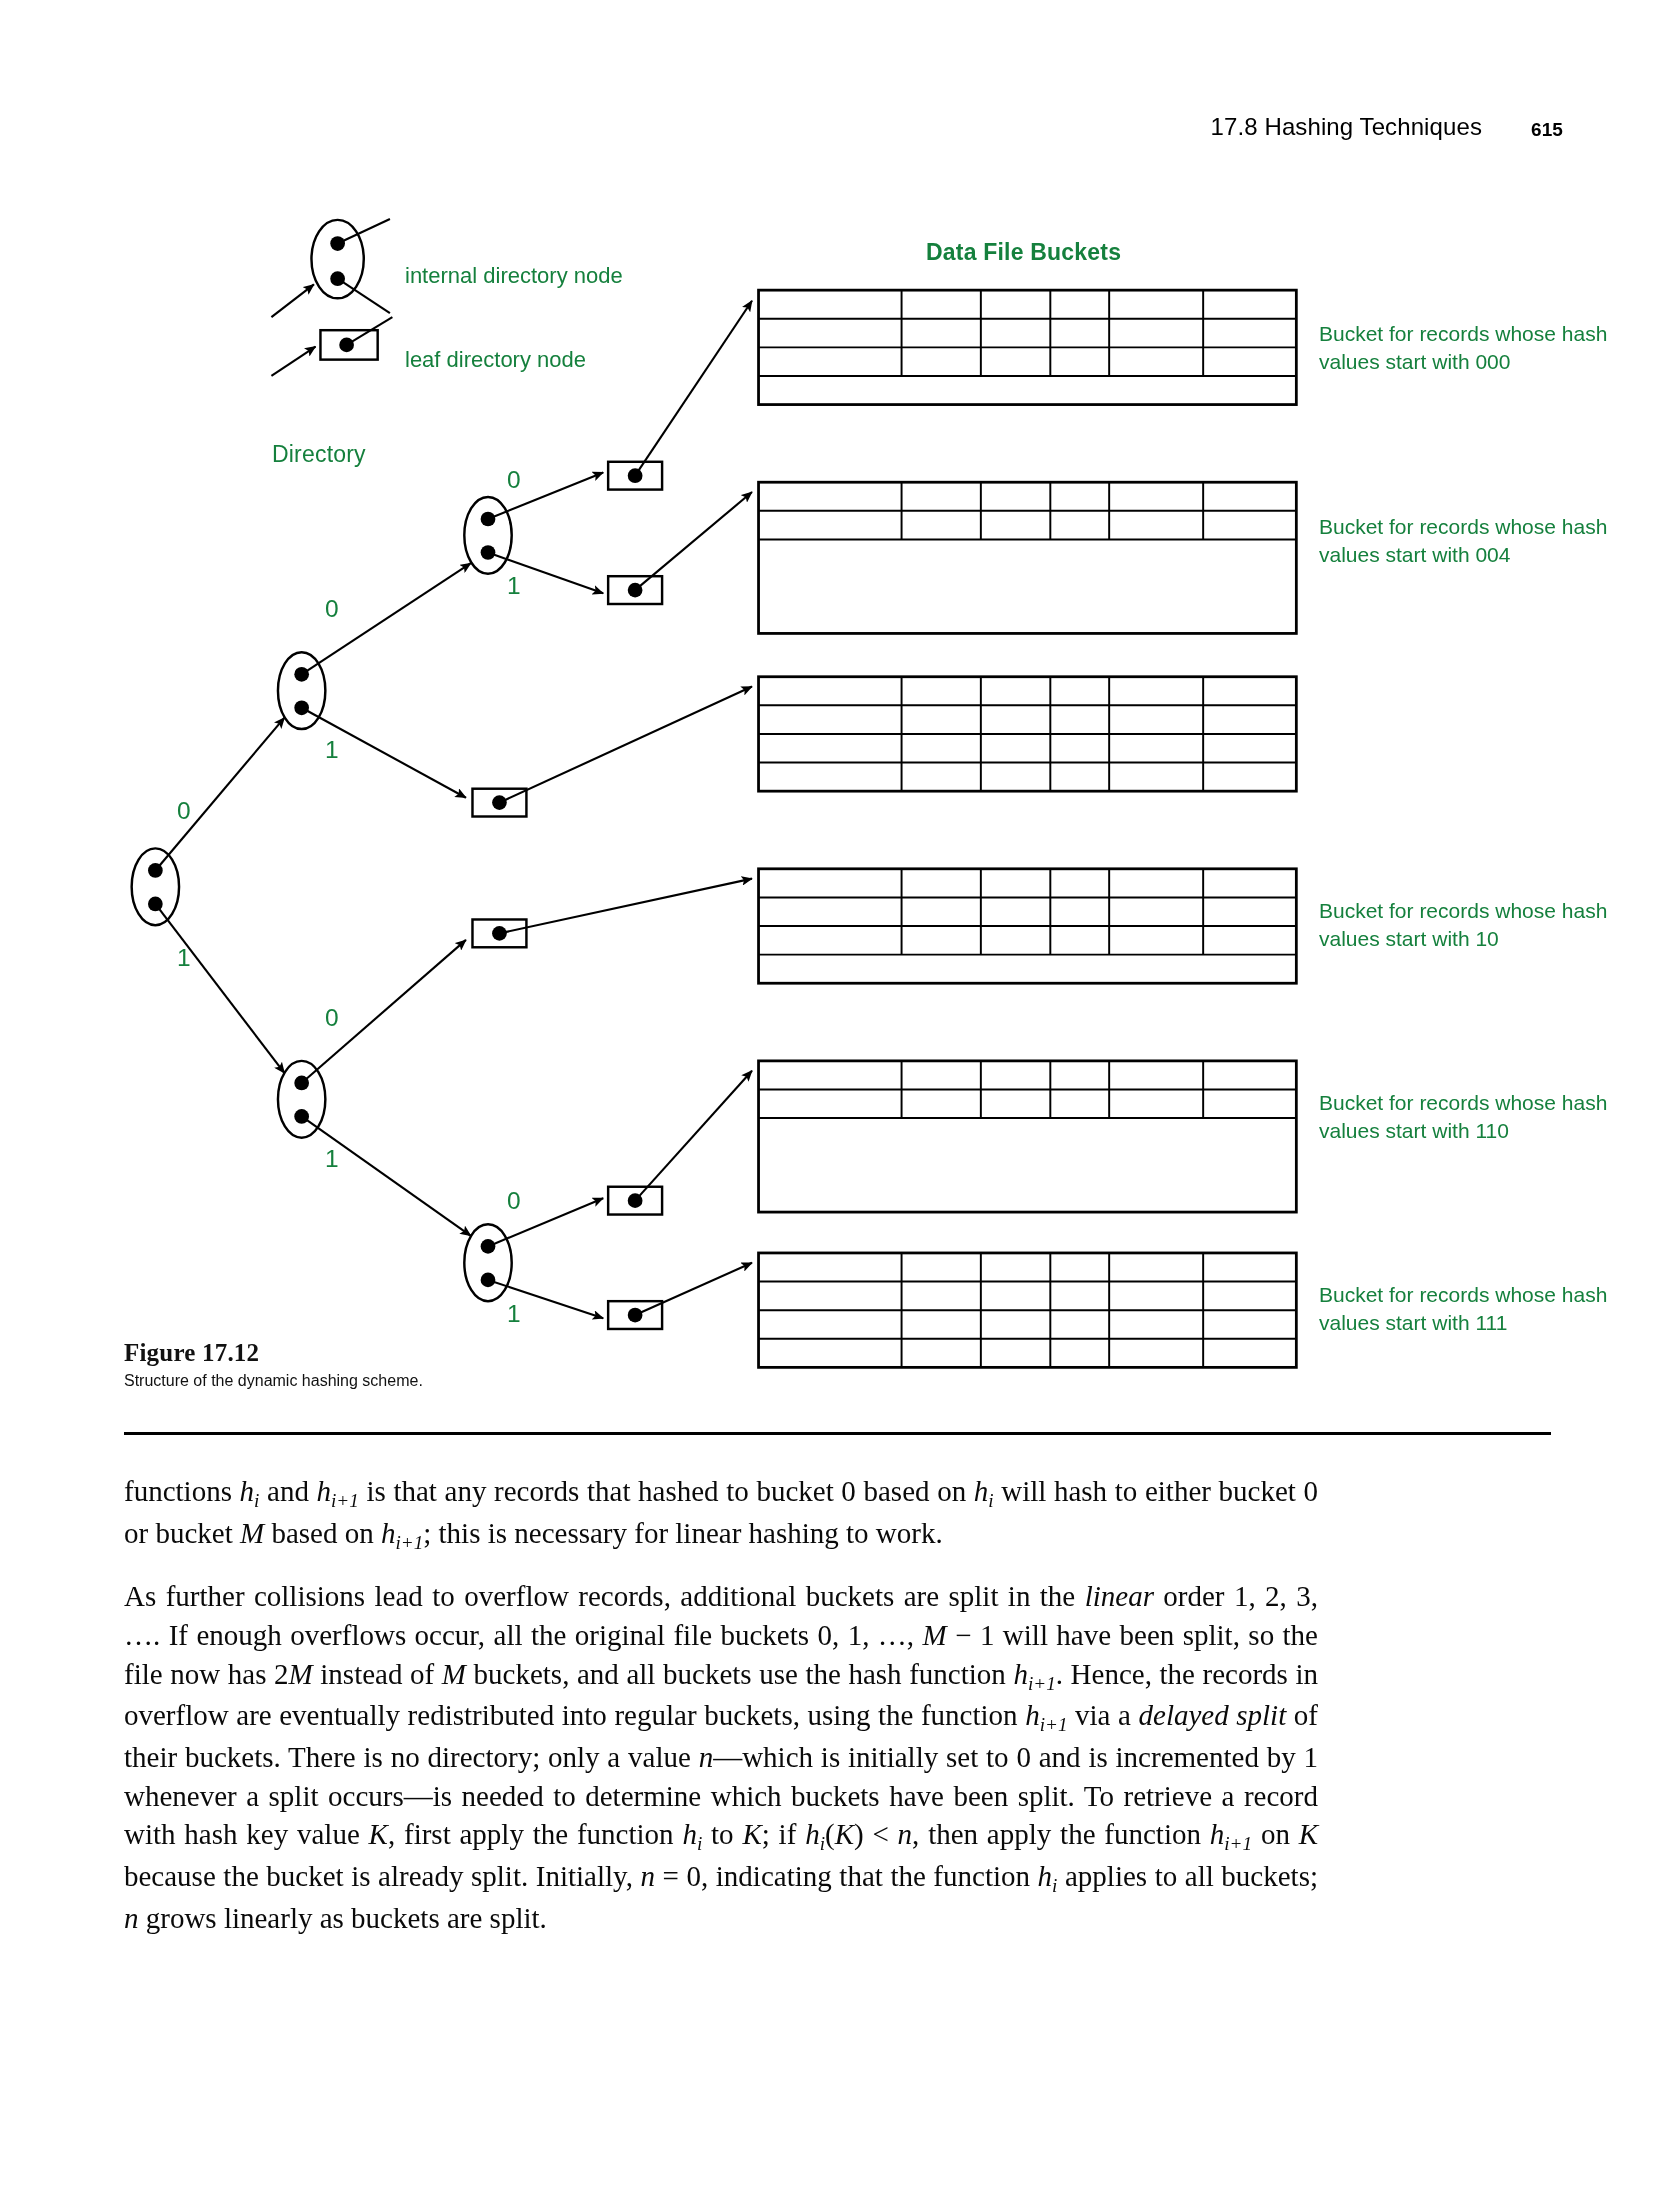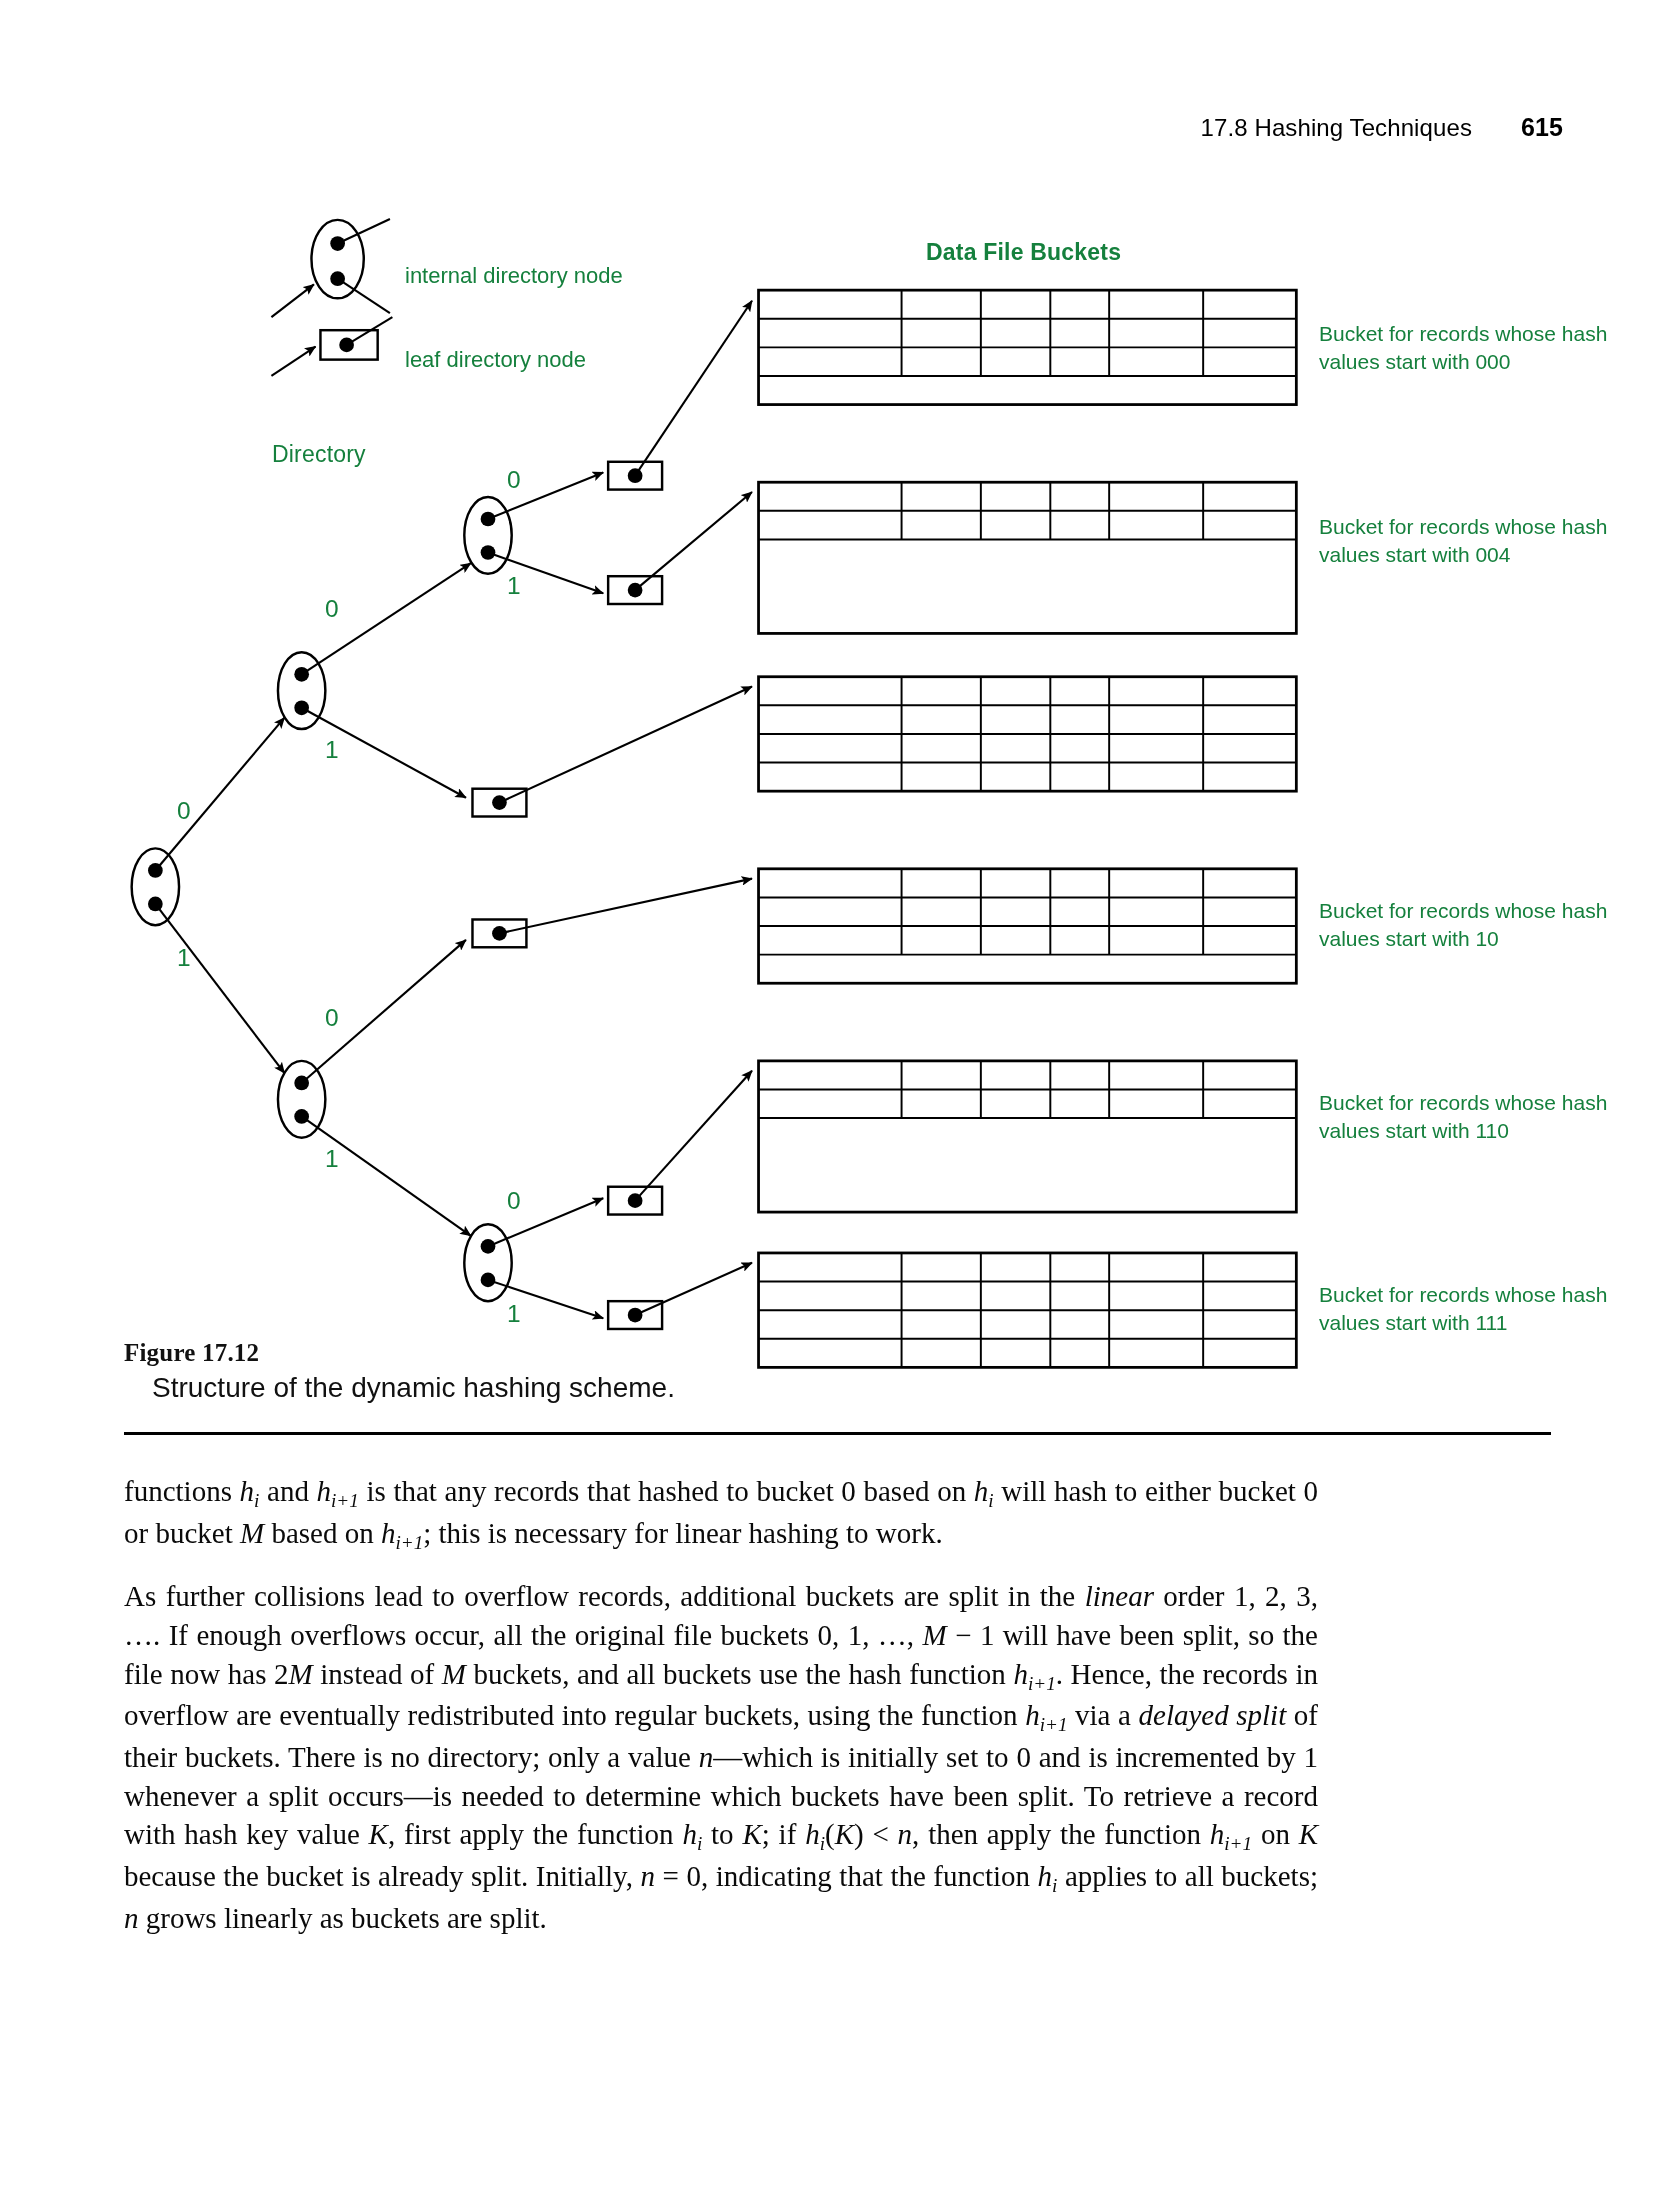--- a/index.html
+++ b/index.html
@@ -23,21 +23,21 @@
     top: 113px;
     right: 111px;
     display: flex;
     align-items: flex-end;
     gap: 49px;
     font-family: "Liberation Sans", sans-serif;
     font-size: 24px;
     letter-spacing: 0.1px;
   }
   .running-head .rh-title { font-weight: 400; }
-  .running-head .rh-page  { font-weight: 700; font-size: 25px; }
+  .running-head .rh-page  { font-weight: 700; font-size: 19px; }
 
   
   #figure-region {
     position: absolute;
     left: 0; top: 0;
     width: 1674px; height: 1463px;
   }
   #figure-svg {
     position: absolute;
     left: 0; top: 0;
@@ -86,23 +86,22 @@
     color: #111111;
   }
   .fig-caption .cap-head {
     font-size: 25px;
     font-weight: 700;
     letter-spacing: 0.2px;
     margin-bottom: 4.9px;
     font-family: Liberation Serif, serif;
   }
   .fig-caption .cap-body {
-    font-size: 28px;
+    font-size: 16px;
     font-weight: 400;
-    margin-left: 28px;
   }
 
   .caption-rule {
     position: absolute;
     left: 124px;
     top: 1432px;
     width: 1427px;
     height: 2.5px;
     background: #000000;
   }

